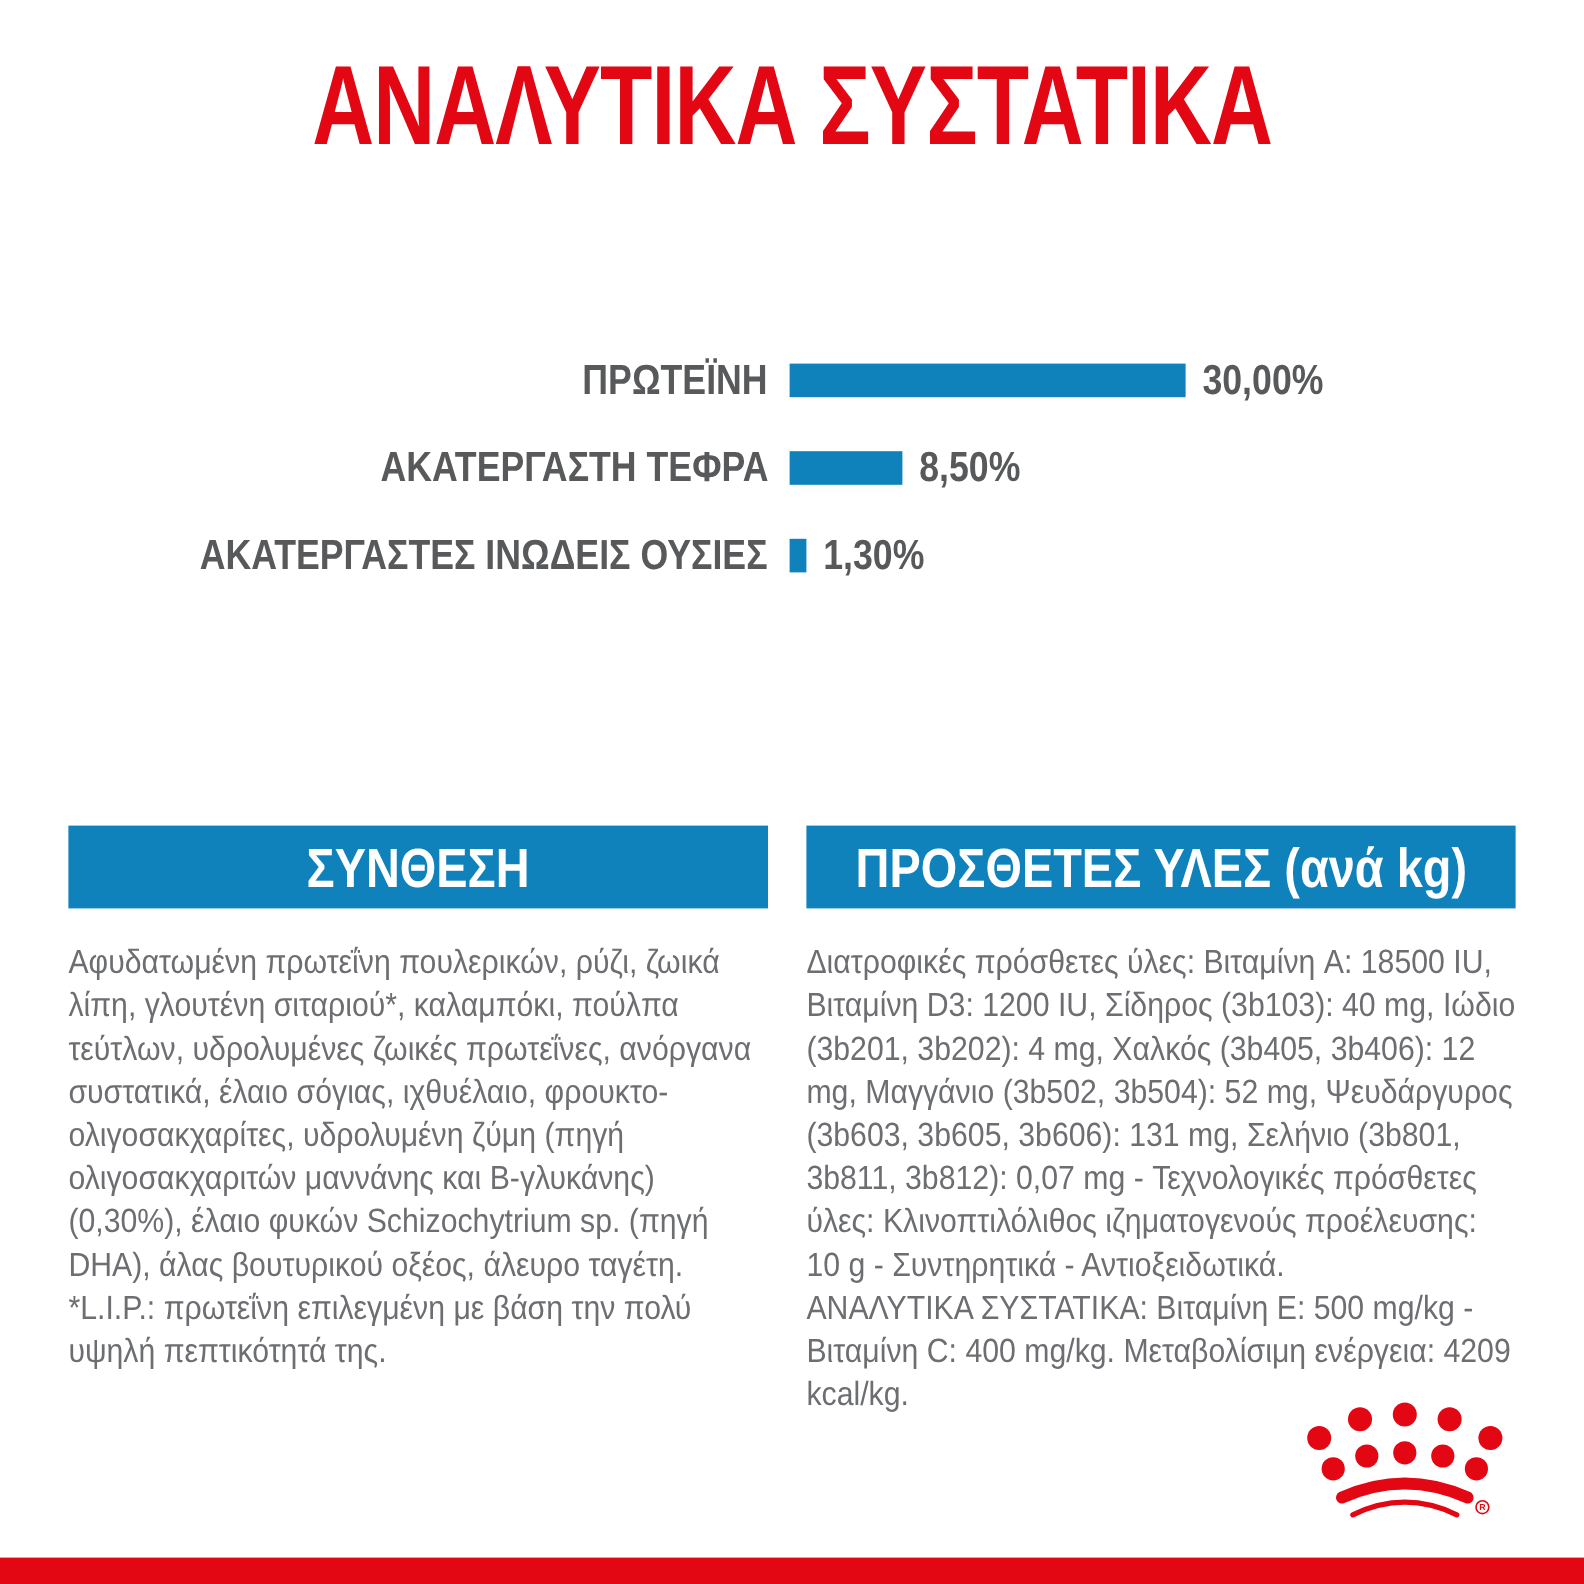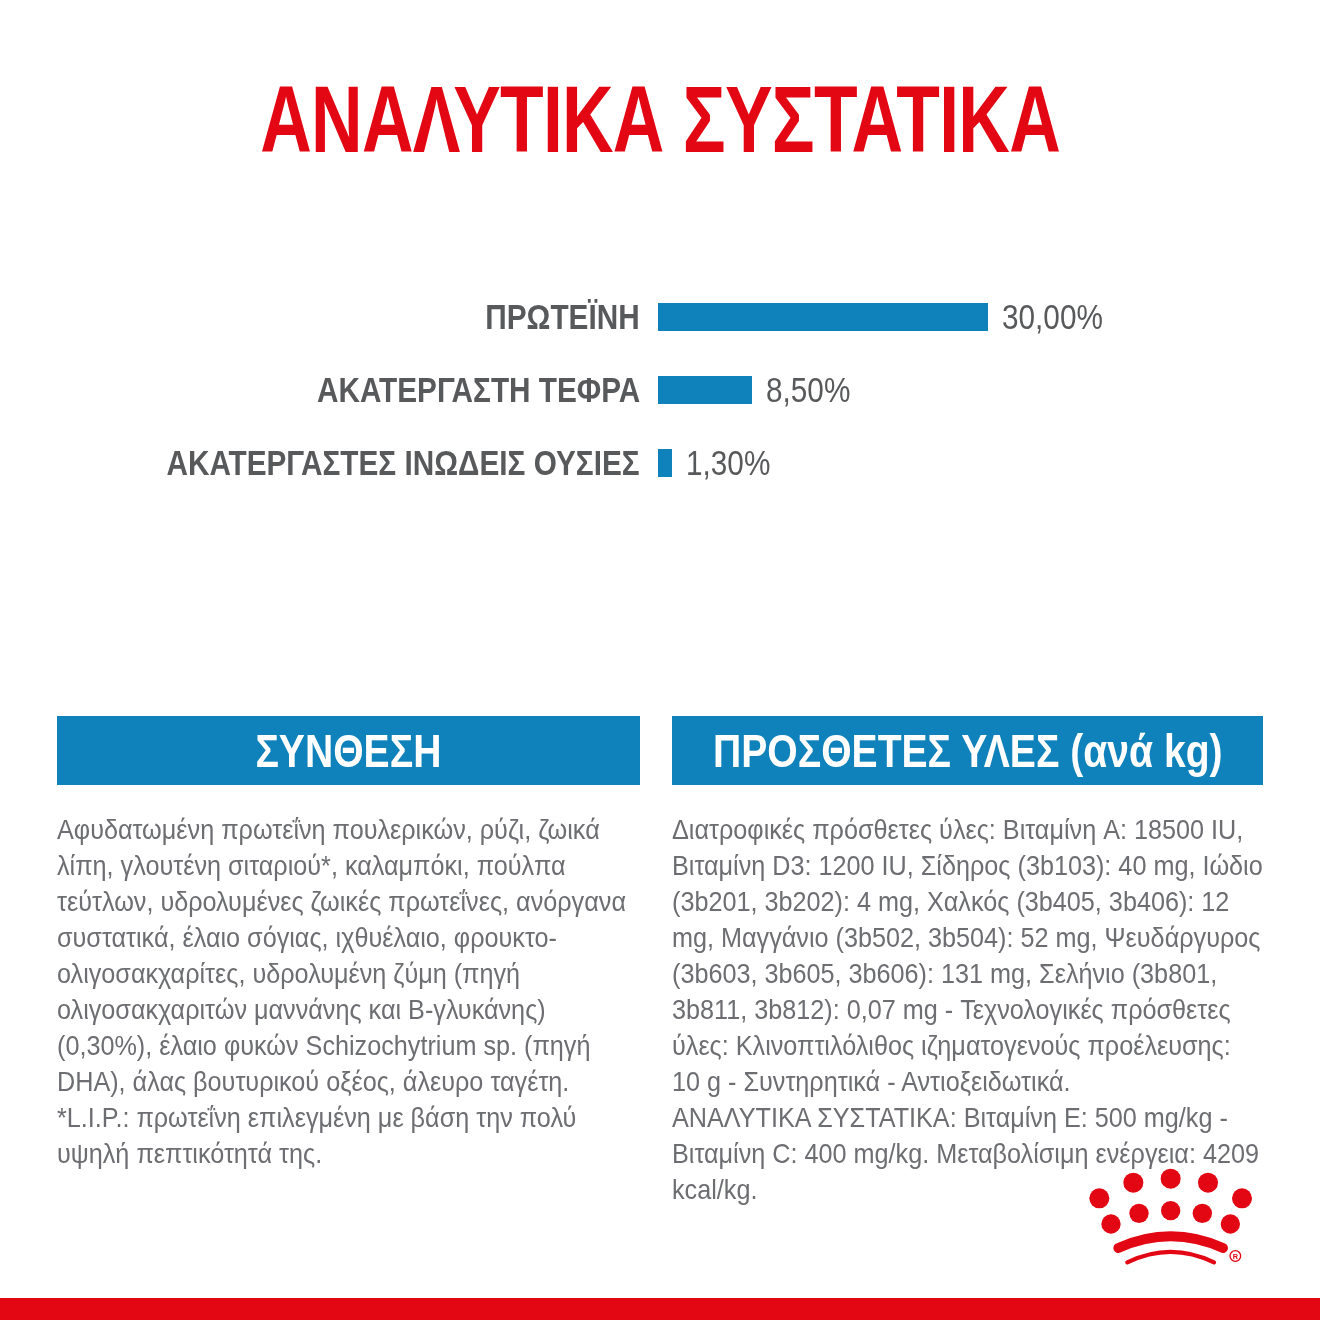--- a/index.html
+++ b/index.html
@@ -4,39 +4,39 @@
 <style>
   html,body{margin:0;padding:0;}
   body{
     width:1320px;height:1320px;position:relative;background:#ffffff;
     font-family:"Liberation Sans", sans-serif;overflow:hidden;
   }
   .cond{display:inline-block;transform:scaleX(0.85);}
   
   .title{
     position:absolute;top:34px;left:0;width:1320px;text-align:center;
-    font-size:94px;font-weight:bold;color:#e30613;letter-spacing:-1px;white-space:nowrap;margin-top:32px;
+    font-size:94px;font-weight:bold;color:#e30613;letter-spacing:-1px;white-space:nowrap;
   }
   .title .cond{transform:scaleX(0.76);transform-origin:center;}
   
   .chart{position:absolute;top:280px;left:0;width:1188px;}
   .crow{display:flex;align-items:center;height:73px;}
   .clabel{
     width:640px;flex:0 0 640px;text-align:right;font-size:35px;font-weight:bold;
     color:#58595b;white-space:nowrap;
   }
   .clabel .cond{transform-origin:right center;}
   .cbar{height:28px;margin-left:18px;flex:0 0 auto;}
   .cvalue{
-    margin-left:14px;font-size:35px;font-weight:normal;color:#58595b;white-space:nowrap;
+    margin-left:14px;font-size:35px;font-weight:bold;color:#58595b;white-space:nowrap;
   }
   .cvalue .cond{transform-origin:left center;}
   
   .columns{
-    position:absolute;top:716px;left:57px;width:1206px;
+    position:absolute;top:688px;left:57px;width:1206px;
     display:grid;grid-template-columns:583px 591px;grid-column-gap:32px;
   }
   .colheader{
     height:69px;background:#0f82bb;color:#ffffff;display:flex;
     align-items:center;justify-content:center;font-size:46px;font-weight:bold;white-space:nowrap;
   }
   .colbody{
     margin-top:27px;color:#6d6e71;font-size:28px;line-height:36px;
     transform:scaleX(0.9);transform-origin:left top;
   }

